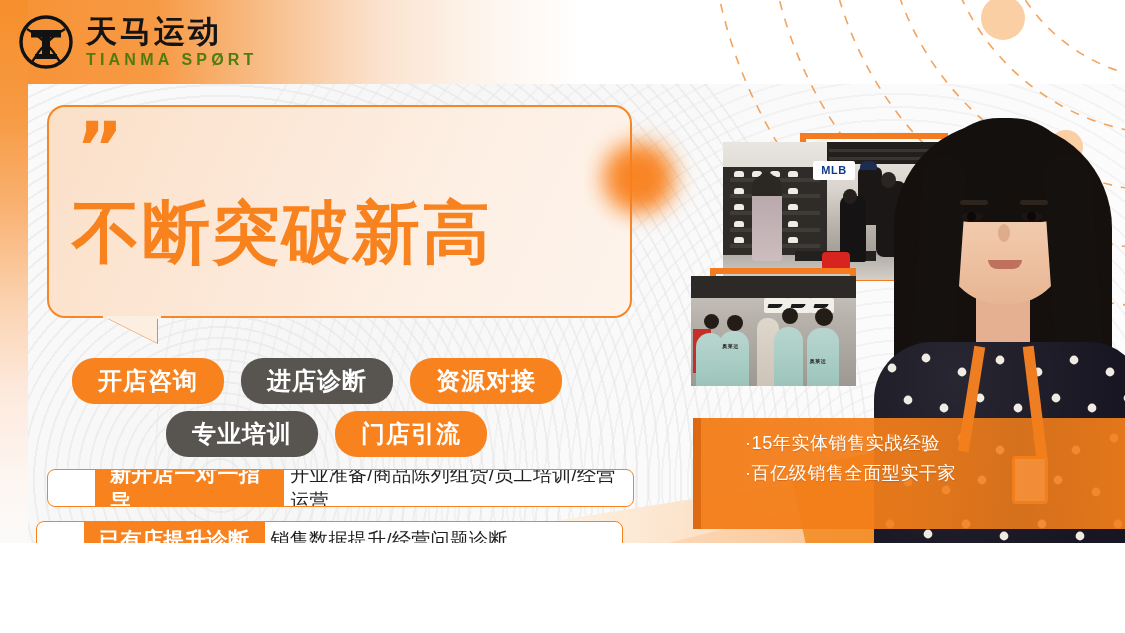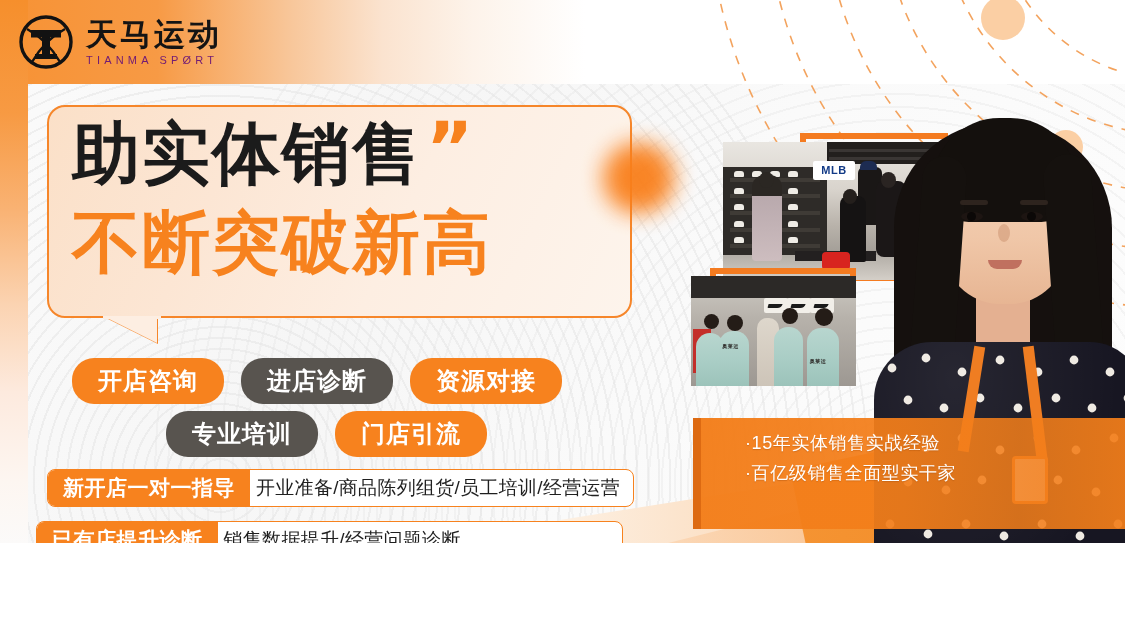--- a/index.html
+++ b/index.html
@@ -56,21 +56,21 @@
   .wedge-c{position:absolute;left:600px;top:560px;width:300px;height:200px;
     background:linear-gradient(100deg,#fcdcbe 0%,#f8b87d 100%);
     transform:rotate(-14deg);transform-origin:left top;opacity:.8;}
 
   
   .logo{position:absolute;left:18px;top:14px;display:flex;align-items:center;gap:12px;}
   .logo-mark{width:56px;height:56px;position:relative;}
   .logo-text{display:flex;flex-direction:column;line-height:1;}
   .logo-cn{font-size:31px;font-weight:bold;color:#141414;letter-spacing:3px;
     font-family:"Liberation Sans","DejaVu Sans",sans-serif;}
-  .logo-en{font-size:11px;font-weight:normal;color:#701a75;letter-spacing:4.2px;margin-top:5px;
+  .logo-en{font-size:16px;font-weight:bold;color:#4d7c0f;letter-spacing:4.2px;margin-top:5px;
     font-family:"Liberation Sans",sans-serif;}
 
   
   .bubble{position:absolute;left:47px;top:105px;width:585px;height:213px;
     border:2px solid #f6862a;border-radius:18px;
     background:linear-gradient(115deg,#fbe0c8 0%,#fce6d4 30%,#fdeee2 60%,#fdf4ec 100%);
     box-sizing:border-box;}
   .bubble-tail{position:absolute;left:105px;top:317px;width:0;height:0;
     border-left:52px solid transparent;border-right:0 solid transparent;border-top:26px solid #fdeee2;
     filter:drop-shadow(1.5px 1px 0 #f6862a);}
@@ -93,21 +93,21 @@
     letter-spacing:1px;white-space:nowrap;line-height:1.15;}
   .pill.orange{background:#f7821e;}
   .pill.gray{background:#58544f;}
 
   
   .info-row{position:absolute;display:flex;align-items:stretch;height:38px;
     border:1.8px solid #f7821e;border-radius:8px;background:#ffffff;box-sizing:border-box;overflow:hidden;}
   .ir1{left:47px;top:469px;width:587px;}
   .ir2{left:36px;top:521px;width:587px;}
   .ir-tag{background:#f7821e;color:#fff;font-size:21px;font-weight:bold;
-    display:flex;align-items:center;padding:0 15px;letter-spacing:.5px;}
+    display:flex;align-items:center;padding:0 15px;letter-spacing:.5px;margin-left:47px;}
   .ir-txt{color:#1f1f1f;font-size:19px;display:flex;align-items:center;padding:0 6px;letter-spacing:.3px;}
 
   
   .ph-frame{position:absolute;border:6px solid #f47b20;box-sizing:border-box;}
   .pf1{left:800px;top:133px;width:148px;height:148px;}
   .pf2{left:710px;top:268px;width:146px;height:108px;}
 
   .photo{position:absolute;overflow:hidden;background:#3a3a3a;}
   .p1{left:723px;top:142px;width:225px;height:138px;}
   .p2{left:691px;top:276px;width:165px;height:110px;}
@@ -229,21 +229,20 @@
     </span>
   </div>
 
   <div class="bubble"></div>
   <div class="bubble-tail"></div>
   <div class="bubble-tail2"></div>
   <div class="blur-circle bc-1"></div>
 
   <div class="title-wrap">
     <div class="title-line">
-      <span class="t1">助实体销售</span>
       <span class="quote">”</span>
     </div>
     <div class="t2">不断突破新高</div>
   </div>
 
   <div class="pill-row pr2">
     <div class="pill gray">专业培训</div>
     <div class="pill orange">门店引流</div>
   </div>
   <div class="pill-row pr1">

